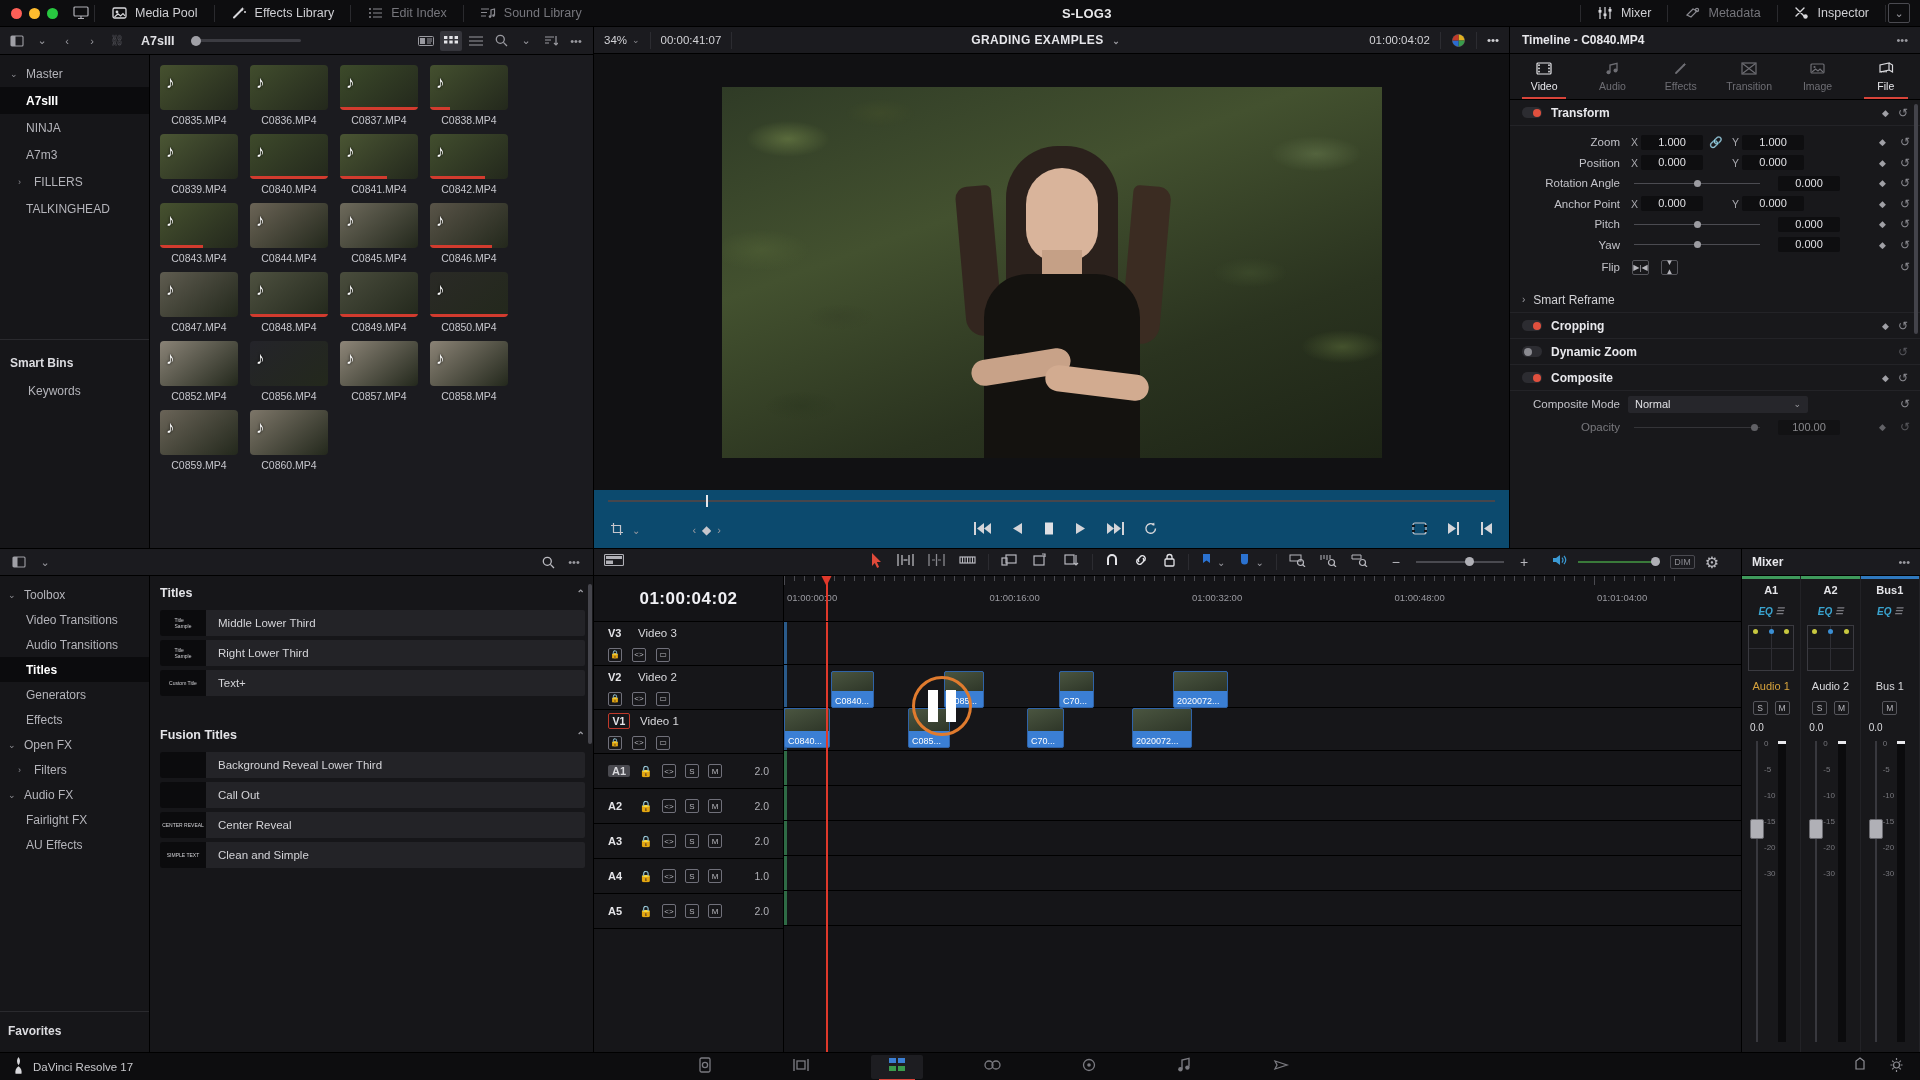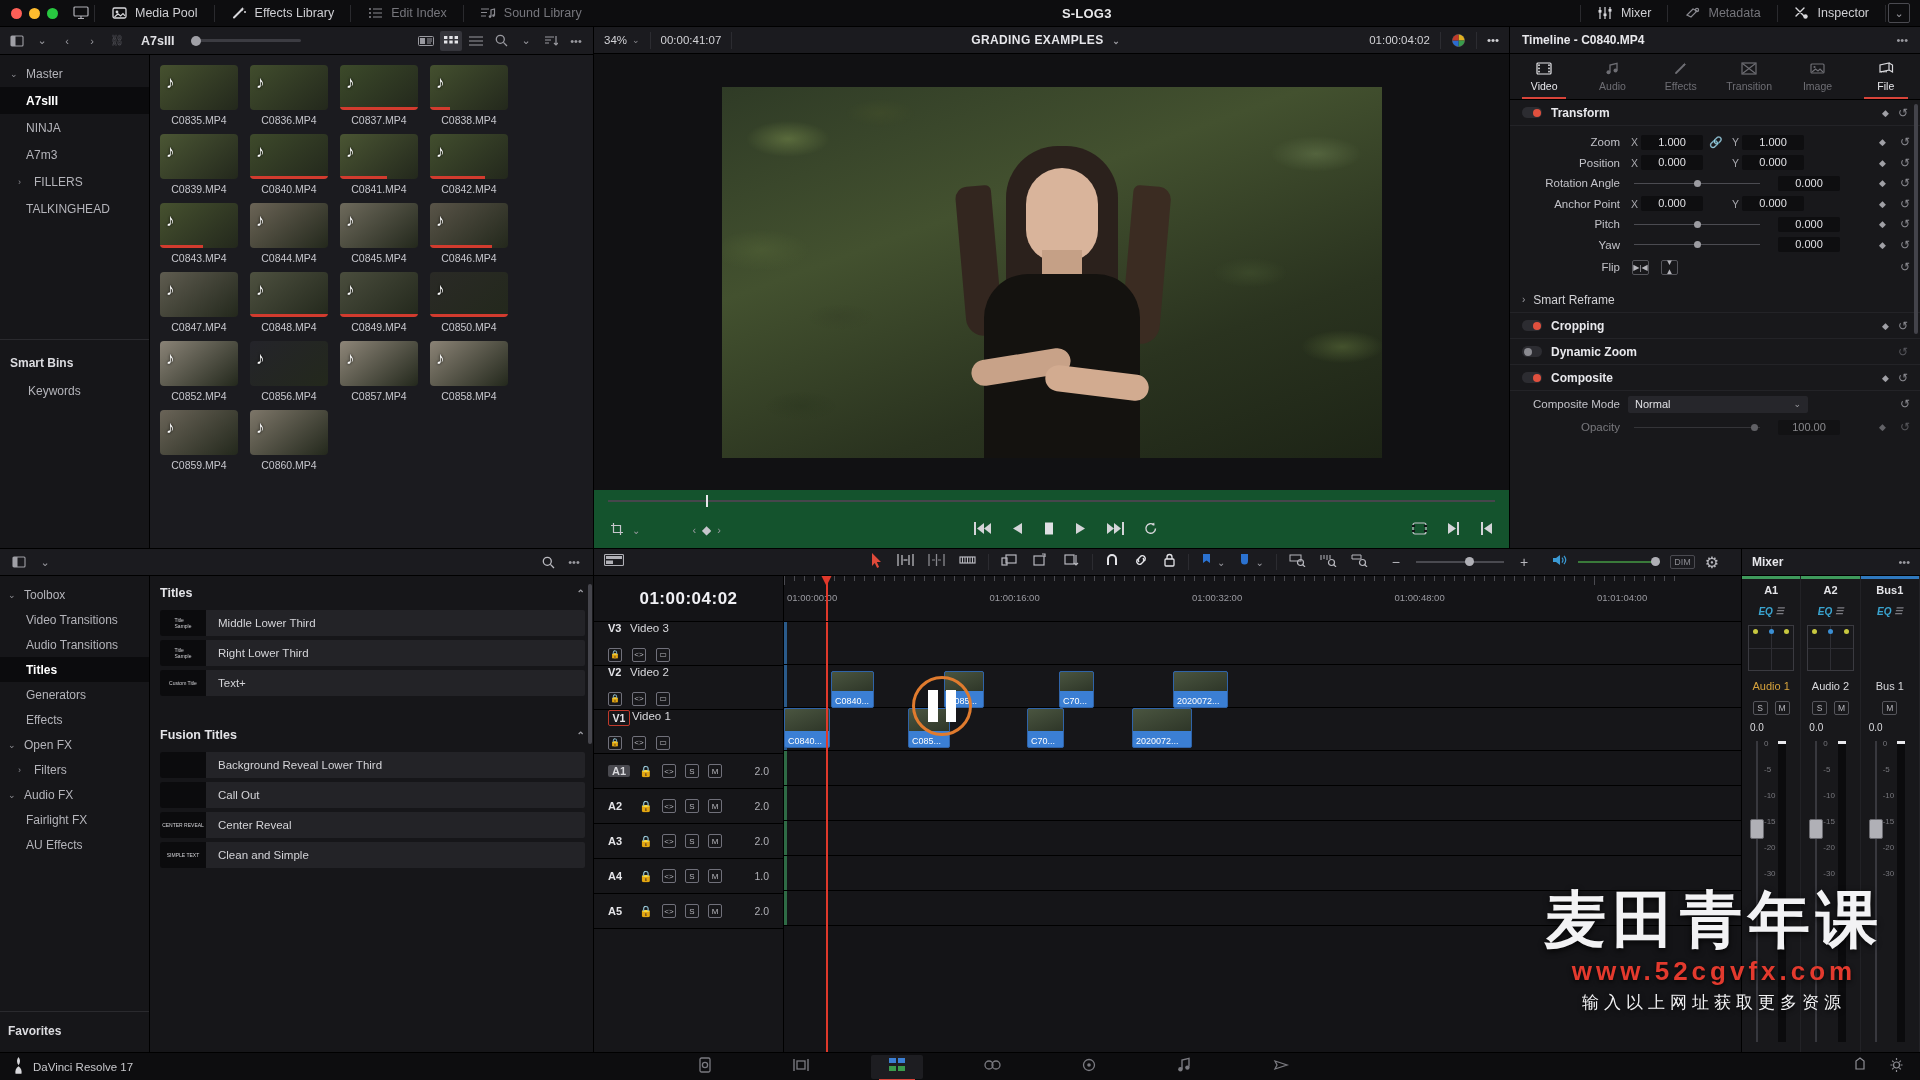--- a/index.html
+++ b/index.html
@@ -52,21 +52,21 @@
   .clip { width:78px; cursor:default; }
   .clip .thumb { width:78px; height:45px; border-radius:4px; position:relative; overflow:hidden;
     background:#3c4236; }
   .clip .thumb .note { position:absolute; left:6px; top:9px; font-size:17px; color:#fff;
     text-shadow:0 0 3px #000; line-height:1;}
   .clip .thumb .redbar { position:absolute; bottom:0; height:3px; background:#d23b2e; }
   .clip .name { font-size:10.5px; color:#c6c6cc; text-align:center; margin-top:4px;
     white-space:nowrap; }
 
   
-  .viewer { flex:1; background:#14532d; display:flex; flex-direction:column; border-right:1px solid #000;justify-content:flex-end;}
+  .viewer { flex:1; background:#0c4a6e; display:flex; flex-direction:column; border-right:1px solid #000;justify-content:flex-end;}
   .v-head { height:27px; background:#1b1b1f; display:flex; align-items:center; font-size:11.5px;
     color:#d2d2d6; border-bottom:1px solid #000; }
   .v-head .seg { display:flex; align-items:center; height:27px; padding:0 10px; gap:5px; }
   .v-head .vsep { width:1px; height:17px; background:#2c2c31; }
   .v-title { flex:1; text-align:center; font-weight:bold; font-size:12px; letter-spacing:.4px; color:#e6e6ea; }
   .v-canvas { flex:1; display:flex; align-items:center; justify-content:center; background:#111113;
     position:relative; }
   .frame { width:660px; height:371px; position:relative; overflow:hidden;
     background:linear-gradient(160deg,#2f3b26 0%,#43512f 35%,#2a331f 70%,#1d2416 100%); }
   .foliage { position:absolute; inset:0; opacity:.92;
@@ -187,21 +187,21 @@
   .tl-tb .dv { width:1px; height:16px; background:#2c2c31; }
   .tl-head { height:46px; display:flex; border-bottom:1px solid #000; }
   .tl-tc { width:190px; display:flex; align-items:center; justify-content:center;
     font-size:17px; font-weight:bold; color:#f0f0f4; letter-spacing:.5px; border-right:1px solid #000;}
   .tl-ruler { flex:1; position:relative; background:#141417; overflow:hidden; }
   .tick { position:absolute; top:0; width:1px; height:6px; background:#4a4a50; }
   .rlabel { position:absolute; top:16px; font-size:9.5px; color:#9a9aa0; }
   .tl-tracks { flex:1; display:flex; overflow:hidden; }
   .tl-hdrs { width:190px; border-right:1px solid #000; background:#161619; flex:0 0 190px;}
   .vtrk { border-bottom:1px solid #000; }
-  .vtrk .r1 { height:22px; display:flex; gap:2px; padding-left:14px; }
+  .vtrk .r1 { height:22px; display:flex; align-items:center; gap:10px; padding-left:14px; }
   .vtrk .r2 { height:21px; display:flex; align-items:center; gap:10px; padding-left:14px; }
   .vbadge { font-size:11px; font-weight:bold; color:#e4e4e8; width:20px; }
   .vbadge.act { border:1px solid #c0392b; color:#e4e4e8; border-radius:2px; text-align:center;
     width:22px; height:16px; line-height:14px; font-size:10.5px; }
   .vname { font-size:11.5px; color:#d8d8dc; }
   .tsmall { width:14px; height:14px; border:1px solid #70707a; border-radius:2px; font-size:8px;
     display:flex; align-items:center; justify-content:center; color:#b8b8be; }
   .atrk { height:35px; display:flex; align-items:center; gap:9px; padding-left:14px;
     border-bottom:1px solid #000; }
   .atrk .ab { font-size:11px; font-weight:bold; color:#e4e4e8; width:22px; }
@@ -1653,18 +1653,13 @@
       </span>
       <span>
         <svg width="15" height="16" viewBox="0 0 15 16">
             <circle cx="7.5" cy="8" r="3" fill="none" stroke="#8e8e94" stroke-width="1.2"></circle>
             <path d="M7.5 1v2M7.5 13v2M1.5 8h2M11.5 8h2M3.2 3.7l1.4 1.4M10.4 10.9l1.4 1.4M11.8 3.7l-1.4 1.4M4.6 10.9l-1.4 1.4" stroke="#8e8e94" stroke-width="1.2"></path>
           </svg>
       </span>
     </div>
   </div>
 
-  <div class="wm">
-    <div class="cn">麦田青年课</div>
-    <div class="url">www.52cgvfx.com</div>
-    <div class="sub">输入以上网址获取更多资源</div>
-  </div>
 </div>
 
 </body></html>

